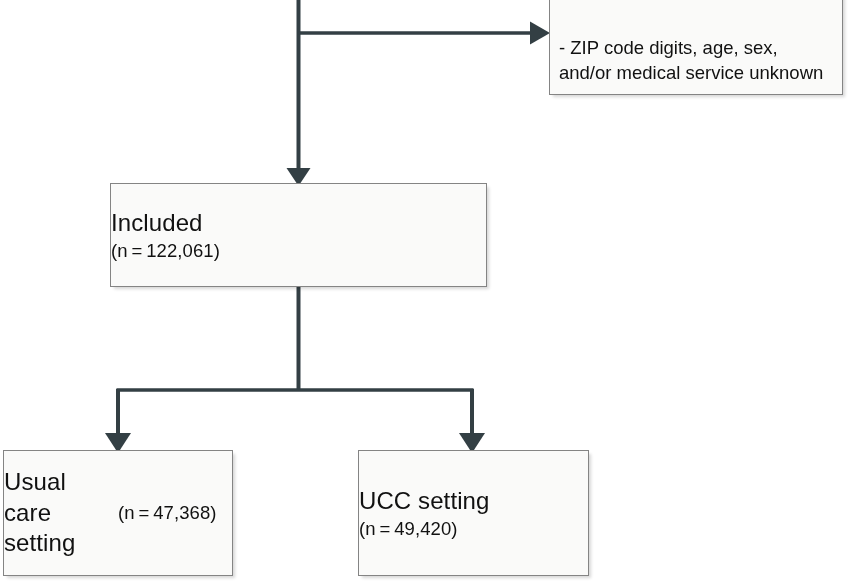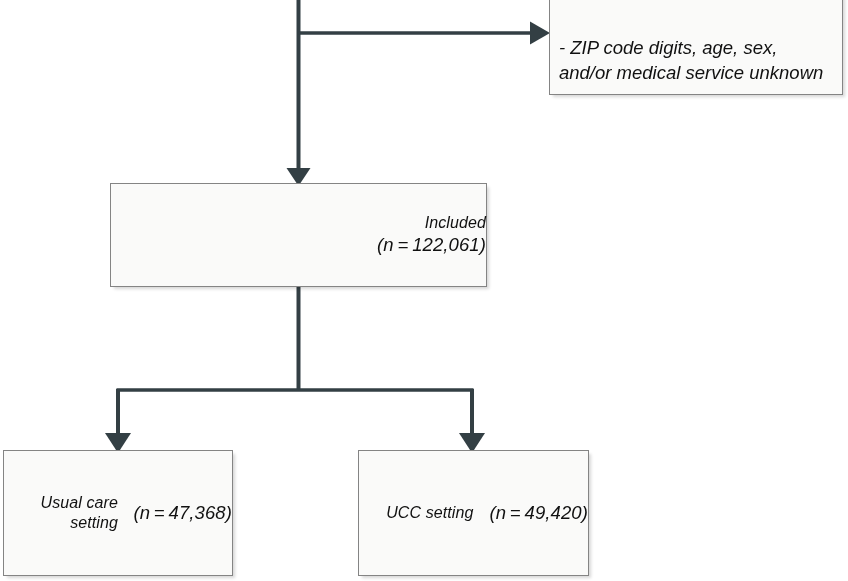--- a/index.html
+++ b/index.html
@@ -10,21 +10,20 @@
   }
   body {
     font-family: "Liberation Sans", "DejaVu Sans", sans-serif;
   }
   #flowchart-canvas {
     position: relative;
     width: 848px;
     height: 581px;
     background: #ffffff;
     overflow: hidden;
-    font-style: italic;
   }
   
   #connectors {
     position: absolute;
     left: 0;
     top: 0;
     width: 848px;
     height: 581px;
     z-index: 1;
     pointer-events: none;
@@ -39,28 +38,28 @@
     box-shadow: 3px 3px 3px -1px rgba(0,0,0,0.16);
     display: flex;
     align-items: center;
     justify-content: center;
     color: #111111;
     line-height: 1.28;
   }
   .node .node-text {
     display: block;
     width: 100%;
-    text-align: right;
-    font-size: 16px;
+    text-align: left;
+    font-size: 24px;
     letter-spacing: 0.1px;
   }
   .node .node-line2 {
     display: block;
     width: 100%;
-    text-align: right;
+    text-align: left;
     font-size: 18.5px;
     letter-spacing: 0.1px;
   }
 
   
   #node-excluded {
     left: 549px;
     top: -58px;
     width: 294px;
     height: 153px;
@@ -91,21 +90,21 @@
     left: 3px;
     top: 450px;
     width: 230px;
     height: 126px;
   }
   #node-ucc {
     left: 358px;
     top: 450px;
     width: 231px;
     height: 126px;
-    flex-direction: row;
+    flex-direction: column;
   }
 </style>
 </head>
 <body>
 
 <div id="flowchart-canvas">
 
   <svg id="connectors" viewBox="0 0 848 581" width="848" height="581" xmlns="http://www.w3.org/2000/svg">
 
     <line x1="298.5" y1="-2" x2="298.5" y2="173" stroke="#333f44" stroke-width="4"></line>

